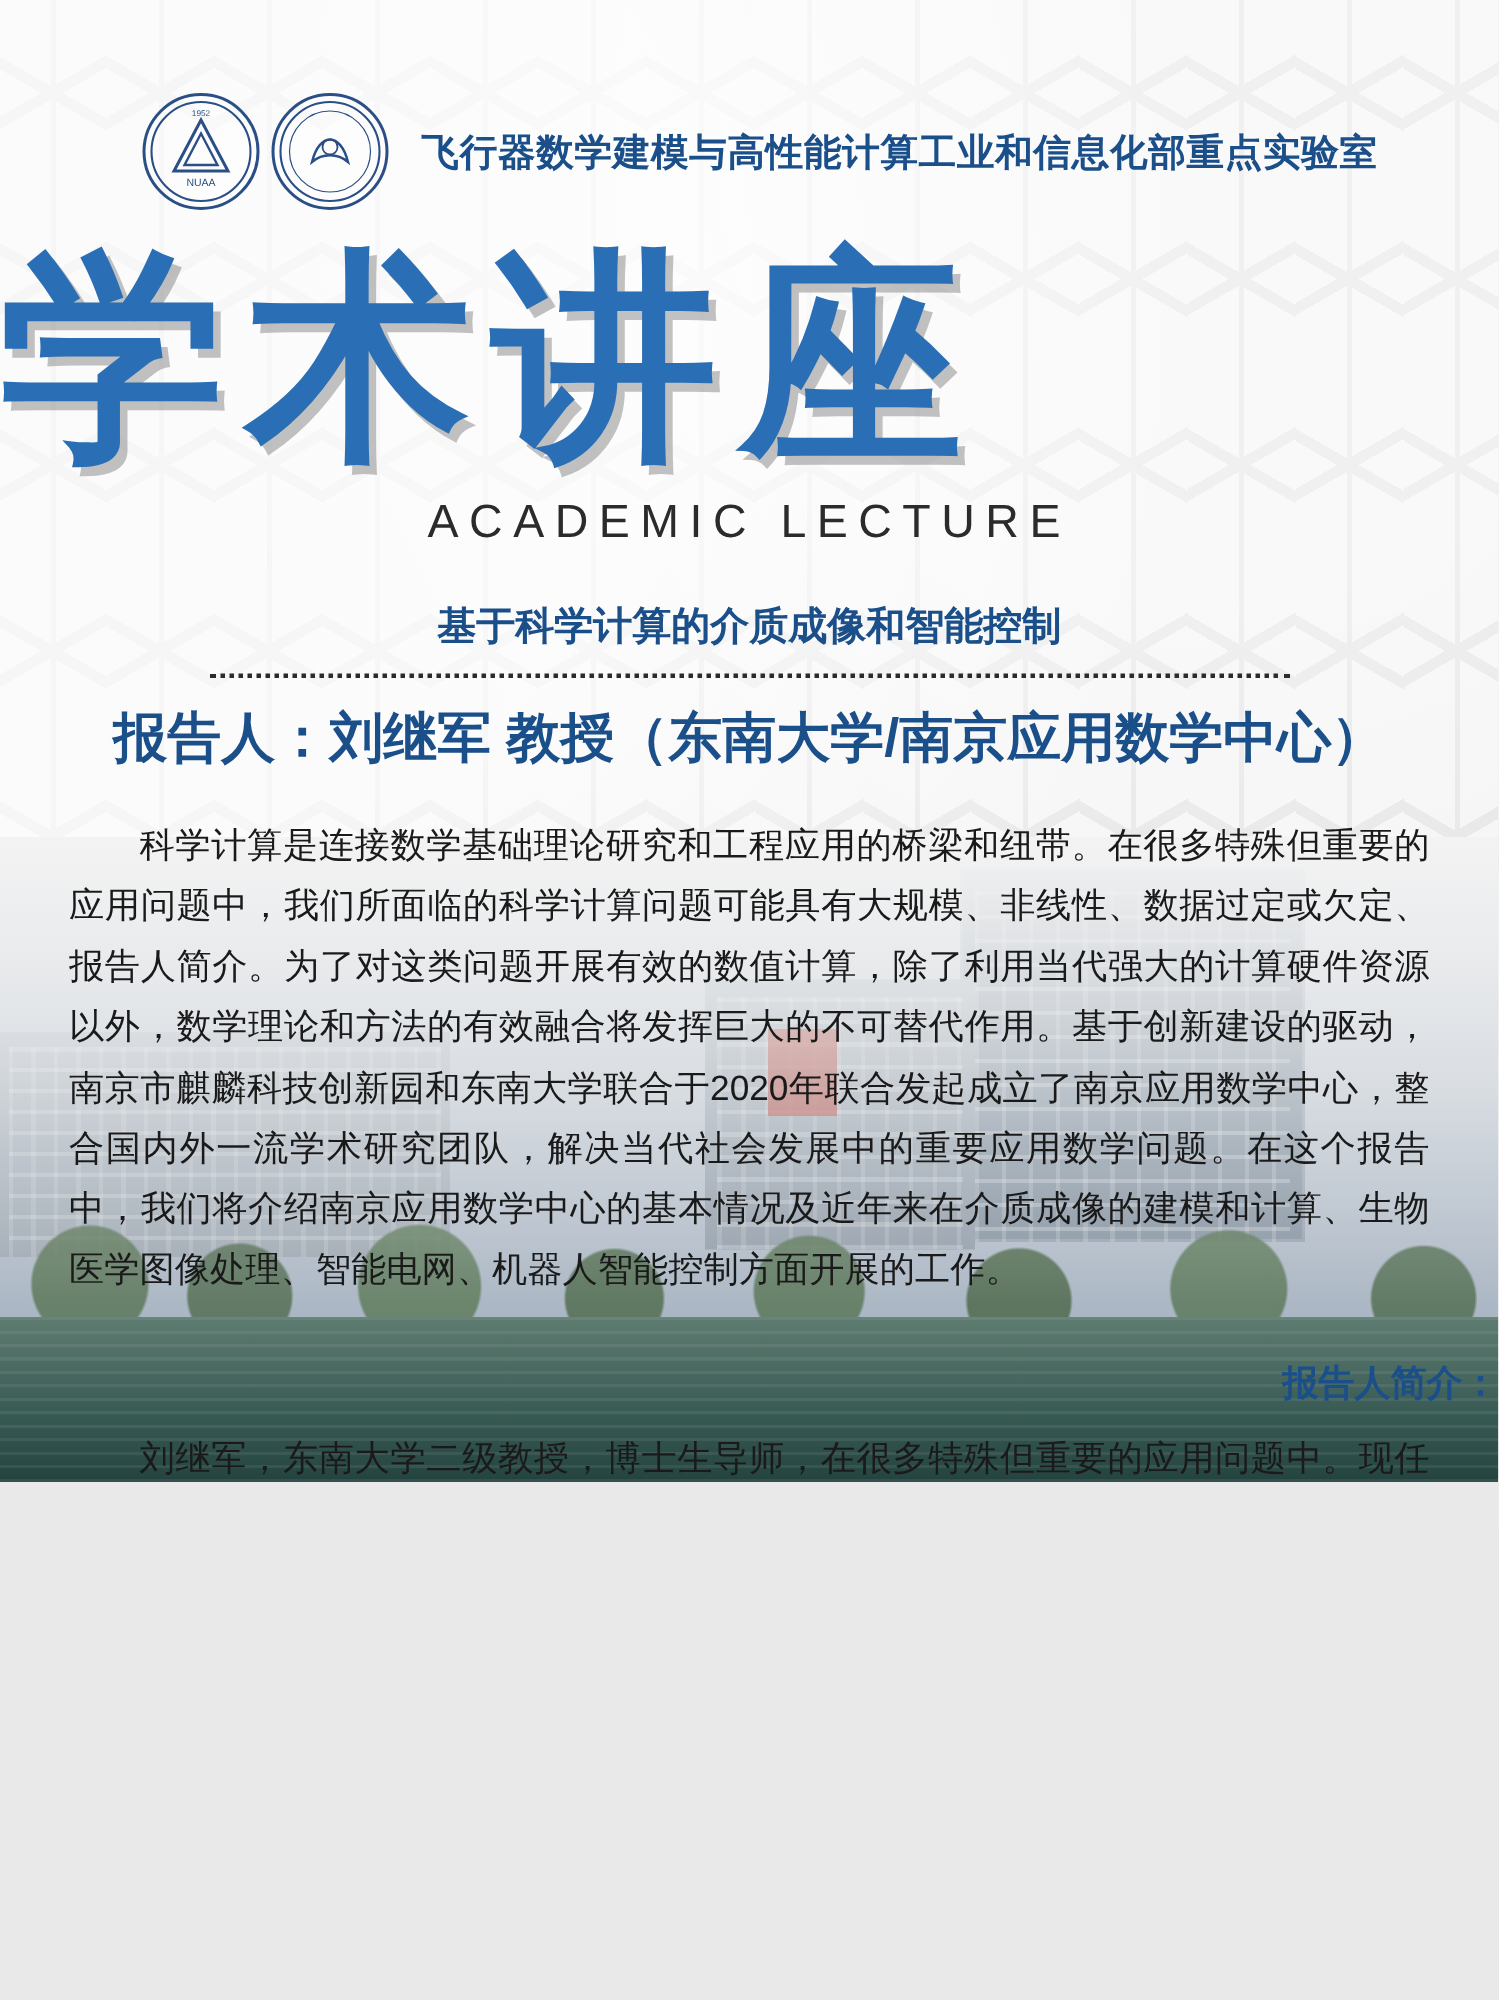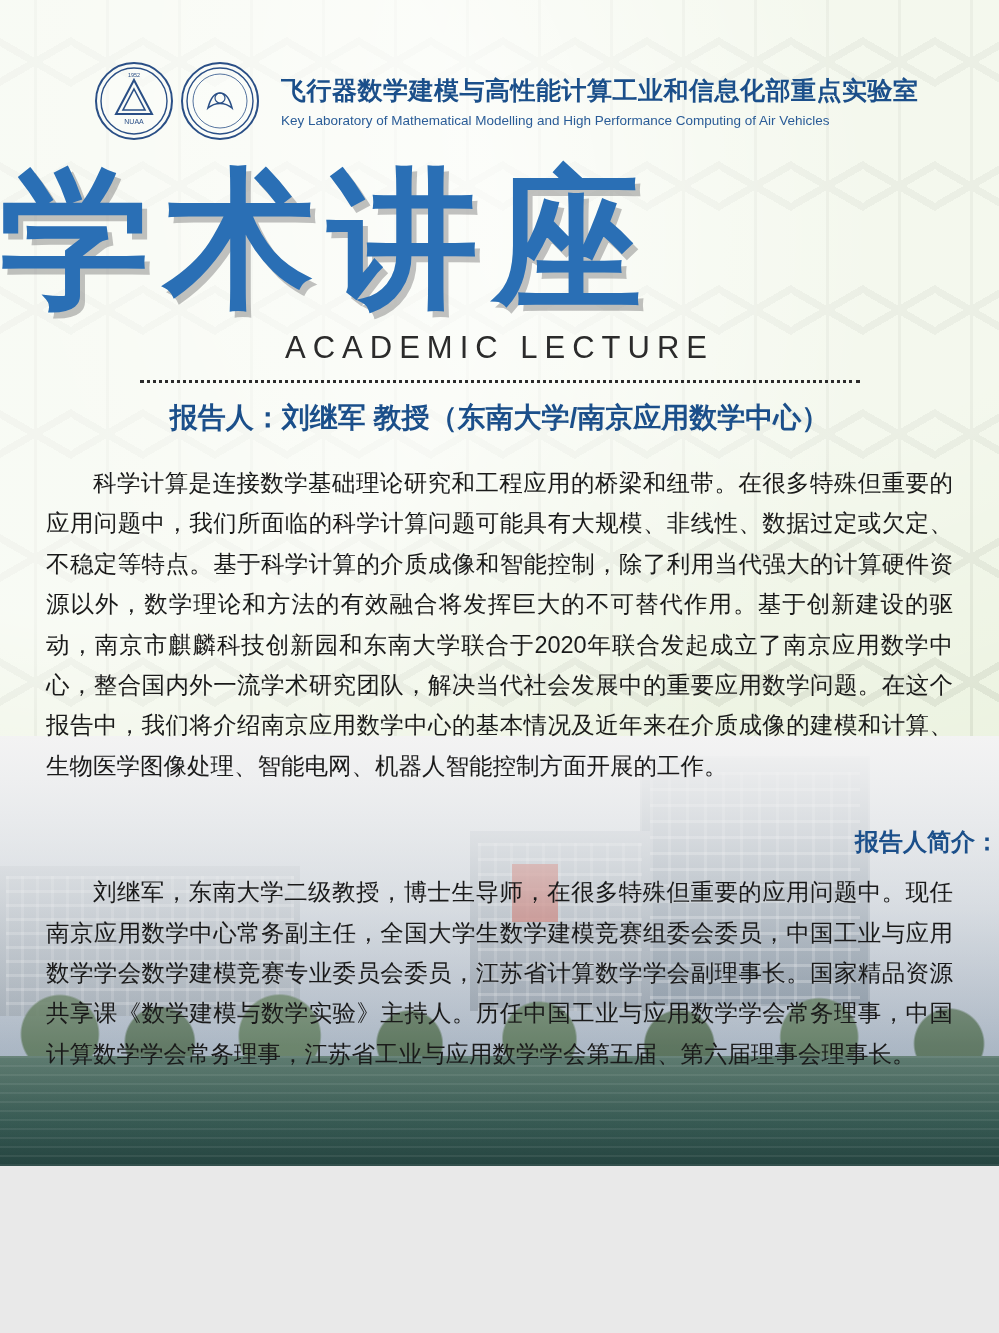--- a/index.html
+++ b/index.html
@@ -6,23 +6,23 @@
     margin: 0;
     padding: 0;
     background: #e9e9e9;
   }
   body {
     font-family: "Liberation Sans", sans-serif;
   }
   .poster {
     position: relative;
     width: 999px;
-    height: 1166px;
+    height: 988px;
     margin: 0 auto;
-    background: #bef264;
+    background: #ffffff;
     overflow: hidden;
   }
   
   .hex-bg {
     position: absolute;
     inset: 0;
     background-color: #f1f1f1;
     background-image:
       linear-gradient(150deg, rgba(255,255,255,0) 47%, #dcdcdc 47%, #dcdcdc 52%, rgba(255,255,255,0) 52%),
       linear-gradient(30deg, rgba(255,255,255,0) 47%, #dcdcdc 47%, #dcdcdc 52%, rgba(255,255,255,0) 52%),
@@ -189,21 +189,21 @@
     margin-top: 34px;
   }
   .divider {
     width: 720px;
     margin: 14px auto 0 auto;
     border-top: 3px dotted #2b2b2b;
     height: 0;
   }
   .speaker-line {
     text-align: center;
-    font-size: 28px;
+    font-size: 36px;
     font-weight: bold;
     color: #1b4f8a;
     margin-top: 16px;
   }
   .abstract {
     margin: 26px 46px 0 46px;
     font-size: 23.5px;
     line-height: 1.72;
     color: #1a1a1a;
     text-align: justify;
@@ -280,31 +280,31 @@
       <div class="logo">
         <svg viewBox="0 0 74 74" width="74" height="74" aria-hidden="true">
           <circle cx="37" cy="37" r="33" fill="none" stroke="#2a4f86" stroke-width="1.4"></circle>
           <circle cx="37" cy="37" r="27" fill="none" stroke="#2a4f86" stroke-width="0.8"></circle>
           <path d="M25 44 C30 24, 44 24, 49 44 C42 38, 32 38, 25 44 Z" fill="none" stroke="#2a4f86" stroke-width="1.6"></path>
           <circle cx="37" cy="34" r="5" fill="none" stroke="#2a4f86" stroke-width="1.2"></circle>
         </svg>
       </div>
       <div class="header-text">
         <div class="lab-cn">飞行器数学建模与高性能计算工业和信息化部重点实验室</div>
-        <div class="lab-en">Key Laboratory of Mathematical Modelling and High Performance Computing of Air Vehicles</div>
       </div>
     </div>
 
     <div class="title-cn">学术讲座</div>
     <div class="title-en">ACADEMIC LECTURE</div>
 
+    <div class="lecture-title">基于科学计算的介质成像和智能控制</div>
     <div class="divider"></div>
     <div class="speaker-line">报告人：刘继军 教授（东南大学/南京应用数学中心）</div>
 
-    <div class="abstract">科学计算是连接数学基础理论研究和工程应用的桥梁和纽带。在很多特殊但重要的应用问题中，我们所面临的科学计算问题可能具有大规模、非线性、数据过定或欠定、不稳定等特点。基于科学计算的介质成像和智能控制，除了利用当代强大的计算硬件资源以外，数学理论和方法的有效融合将发挥巨大的不可替代作用。基于创新建设的驱动，南京市麒麟科技创新园和东南大学联合于2020年联合发起成立了南京应用数学中心，整合国内外一流学术研究团队，解决当代社会发展中的重要应用数学问题。在这个报告中，我们将介绍南京应用数学中心的基本情况及近年来在介质成像的建模和计算、生物医学图像处理、智能电网、机器人智能控制方面开展的工作。</div>
+    <div class="abstract">科学计算是连接数学基础理论研究和工程应用的桥梁和纽带。在很多特殊但重要的应用问题中，我们所面临的科学计算问题可能具有大规模、非线性、数据过定或欠定、报告人简介。为了对这类问题开展有效的数值计算，除了利用当代强大的计算硬件资源以外，数学理论和方法的有效融合将发挥巨大的不可替代作用。基于创新建设的驱动，南京市麒麟科技创新园和东南大学联合于2020年联合发起成立了南京应用数学中心，整合国内外一流学术研究团队，解决当代社会发展中的重要应用数学问题。在这个报告中，我们将介绍南京应用数学中心的基本情况及近年来在介质成像的建模和计算、生物医学图像处理、智能电网、机器人智能控制方面开展的工作。</div>
 
     <div class="bio-heading">报告人简介：</div>
     <div class="bio">刘继军，东南大学二级教授，博士生导师，在很多特殊但重要的应用问题中。现任南京应用数学中心常务副主任，全国大学生数学建模竞赛组委会委员，中国工业与应用数学学会数学建模竞赛专业委员会委员，江苏省计算数学学会副理事长。国家精品资源共享课《数学建模与数学实验》主持人。历任中国工业与应用数学学会常务理事，中国计算数学学会常务理事，江苏省工业与应用数学学会第五届、第六届理事会理事长。</div>
 
     <div class="info">
       <div>报告时间：2023年5月12日  上午10:00-12:00</div>
     </div>
 
     <div class="contact">联系人：徐江</div>
 

